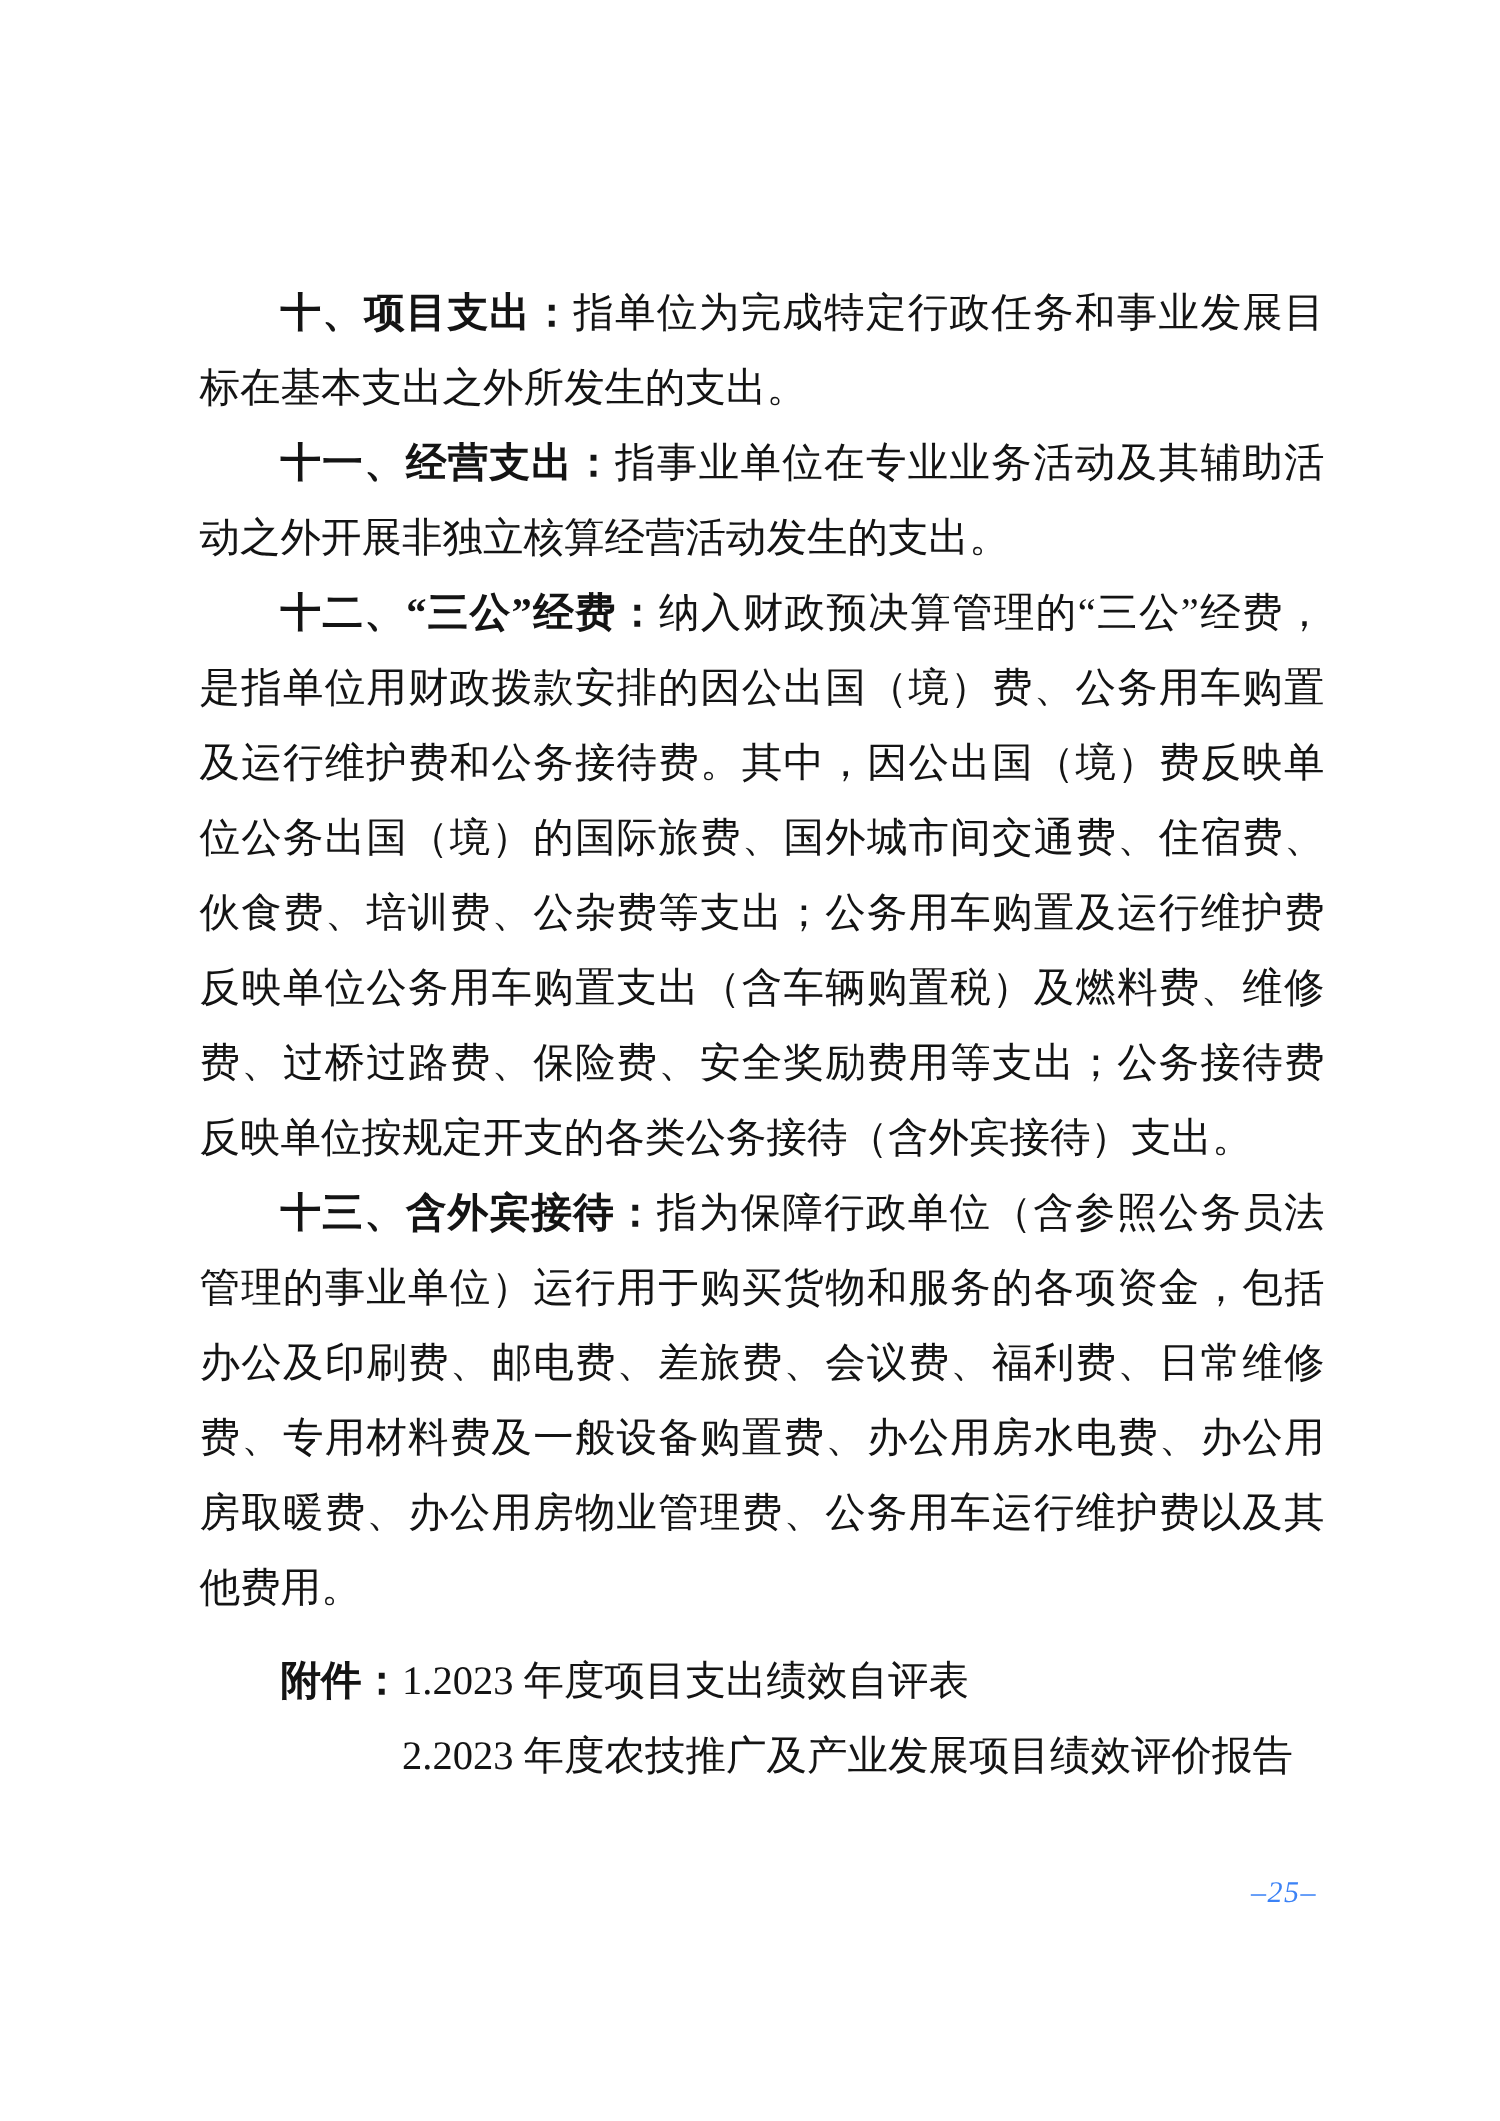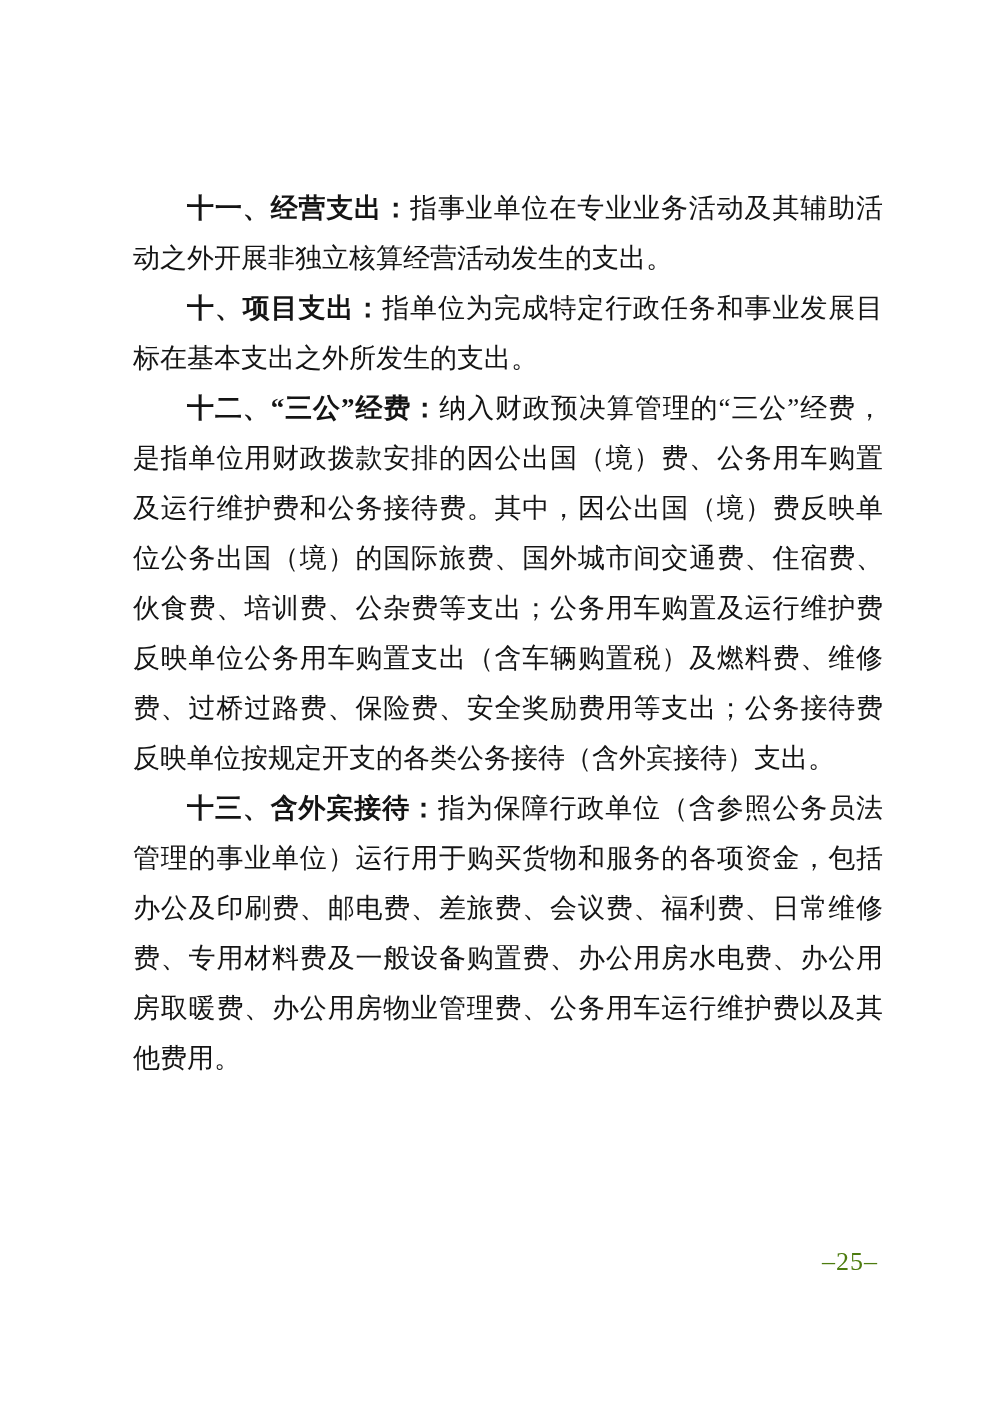--- a/index.html
+++ b/index.html
@@ -57,34 +57,43 @@
     flex: 1 1 auto;
   }
   .attachments .att-items .att-item {
     margin: 0;
     white-space: nowrap;
   }
   .page-number {
     position: absolute;
     top: 1247px;
     right: 122px;
-    font-size: 26px;
+    font-size: 20px;
     line-height: 30px;
     letter-spacing: 1px;
-    color: #4d7c0f;
+    color: #3b82f6;
+    font-style: italic;
   }
 </style>
 </head>
 <body>
 
 <div class="page">
 
   <div class="body-text" id="body-text">
+      <p class="para"><span class="bold">十、项目支出：</span><span>指单位为完成特定行政任务和事业发展目标在基本支出之外所发生的支出。</span></p>
       <p class="para"><span class="bold">十一、经营支出：</span><span>指事业单位在专业业务活动及其辅助活动之外开展非独立核算经营活动发生的支出。</span></p>
-      <p class="para"><span class="bold">十、项目支出：</span><span>指单位为完成特定行政任务和事业发展目标在基本支出之外所发生的支出。</span></p>
       <p class="para"><span class="bold">十二、“三公”经费：</span><span>纳入财政预决算管理的“三公”经费，是指单位用财政拨款安排的因公出国（境）费、公务用车购置及运行维护费和公务接待费。其中，因公出国（境）费反映单位公务出国（境）的国际旅费、国外城市间交通费、住宿费、伙食费、培训费、公杂费等支出；公务用车购置及运行维护费反映单位公务用车购置支出（含车辆购置税）及燃料费、维修费、过桥过路费、保险费、安全奖励费用等支出；公务接待费反映单位按规定开支的各类公务接待（含外宾接待）支出。</span></p>
       <p class="para"><span class="bold">十三、含外宾接待：</span><span>指为保障行政单位（含参照公务员法管理的事业单位）运行用于购买货物和服务的各项资金，包括办公及印刷费、邮电费、差旅费、会议费、福利费、日常维修费、专用材料费及一般设备购置费、办公用房水电费、办公用房取暖费、办公用房物业管理费、公务用车运行维护费以及其他费用。</span></p>
     </div>
 
+  <div class="attachments">
+    <span class="att-indent"></span>
+    <span class="att-label bold">附件：</span>
+    <div class="att-items" id="att-items">
+        <div class="att-item">1.2023 年度项目支出绩效自评表</div>
+        <div class="att-item">2.2023 年度农技推广及产业发展项目绩效评价报告</div>
+      </div>
+  </div>
 
   <div class="page-number">–25–</div>
 
 </div>
 
 </body></html>

